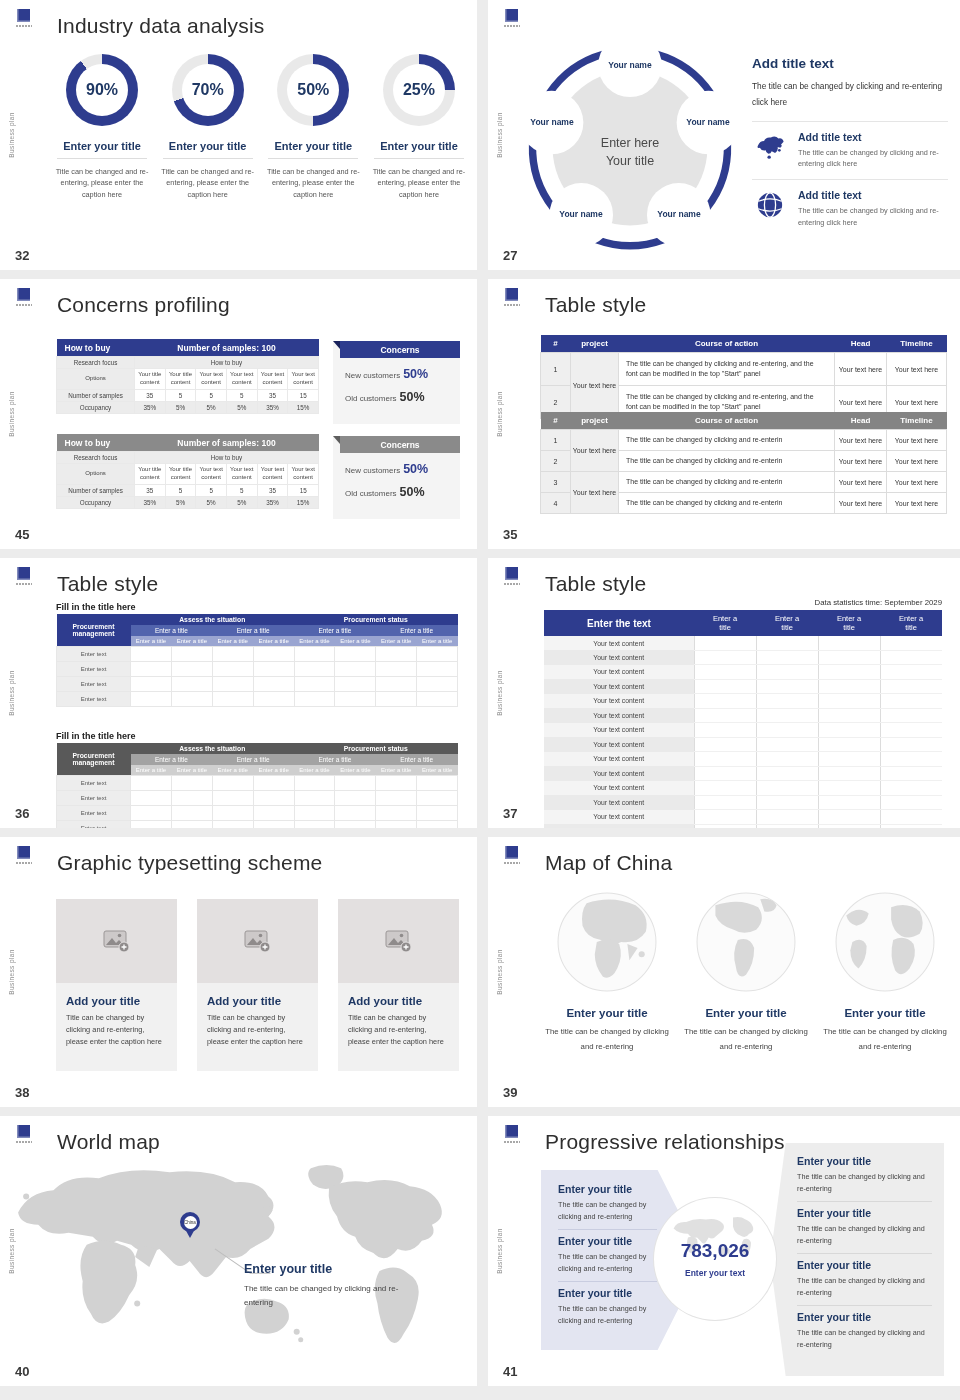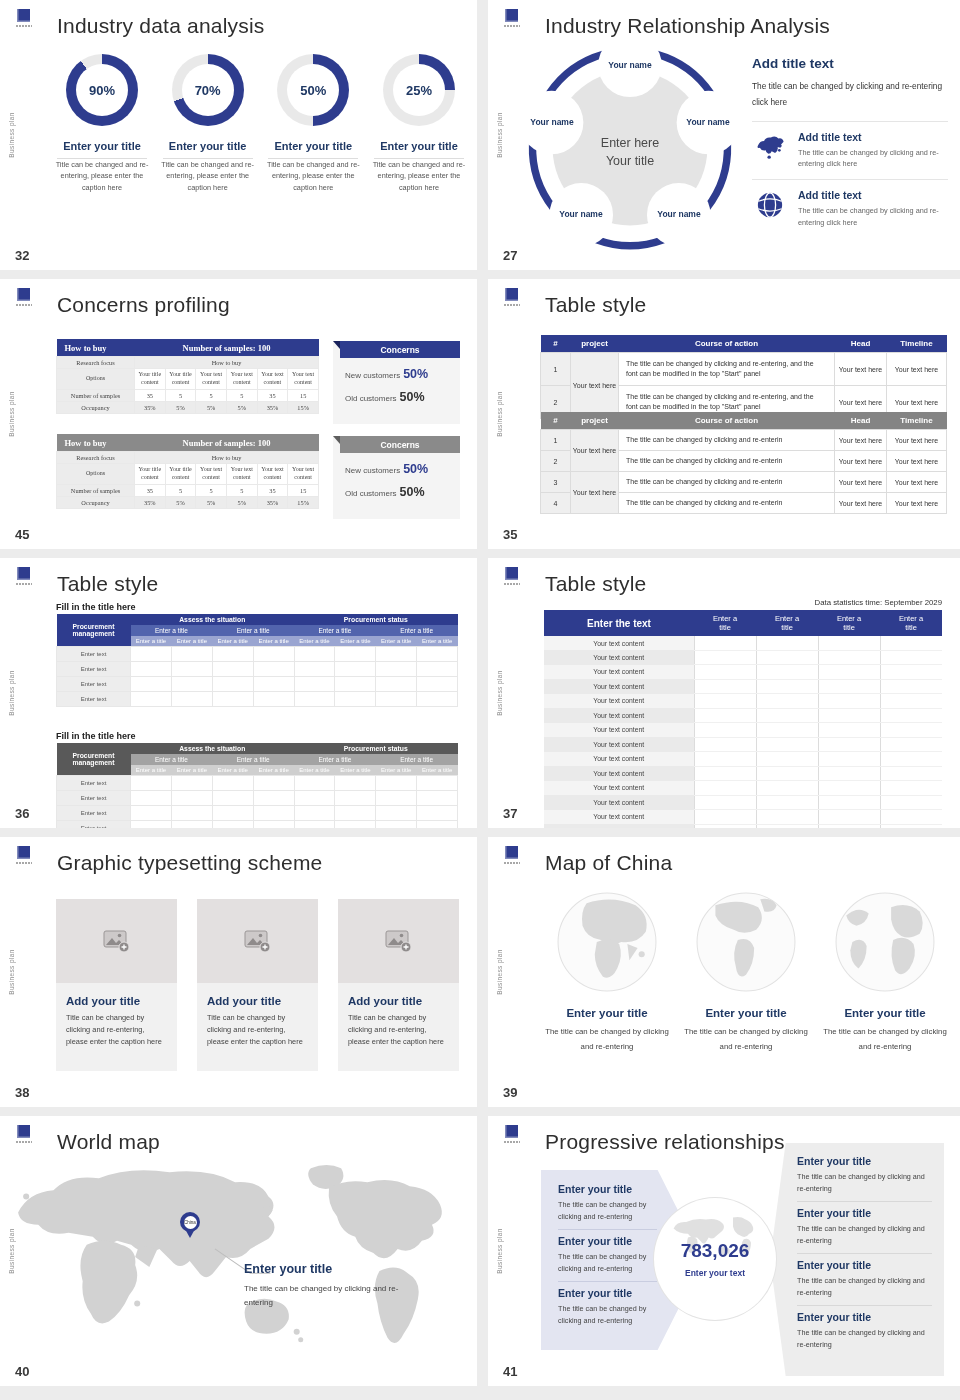--- a/index.html
+++ b/index.html
@@ -12,39 +12,39 @@
   .logo{position:absolute;top:9px;left:17px;width:13px;height:13px;background:#2e3c8e;box-shadow:inset 1.5px -1.5px 0 rgba(255,255,255,.4);}
   .logo-sub{position:absolute;top:25px;left:16px;width:16px;height:2px;background:repeating-linear-gradient(90deg,#a8a8a8 0 2px,transparent 2px 3px);}
   .vlabel{position:absolute;left:11px;top:50%;font-size:6.5px;color:#8f8f8f;white-space:nowrap;letter-spacing:.4px;transform:translate(-50%,-50%) rotate(-90deg);}
   .snum{position:absolute;left:15px;bottom:7px;font-size:13px;font-weight:700;color:#3a3a3a;}
   .stitle{position:absolute;left:57px;top:14px;font-size:21px;color:#2e2e2e;letter-spacing:.2px;}
   
   .s32-row{position:absolute;left:50px;right:6px;top:54px;display:flex;justify-content:space-between;}
   .s32-col{width:104px;display:flex;flex-direction:column;align-items:center;text-align:center;}
   .donut{--p:50;width:72px;height:72px;border-radius:50%;background:conic-gradient(#2e3c8e calc(var(--p)*1%),#e9e9e9 0);position:relative;display:flex;align-items:center;justify-content:center;}
   .donut::before{content:"";position:absolute;inset:10px;border-radius:50%;background:#fff;}
-  .donut-pct{position:relative;font-size:13px;font-weight:700;color:#1f3864;text-align:right;}
+  .donut-pct{position:relative;font-size:16px;font-weight:700;color:#1f3864;text-align:right;}
   .s32-t{margin-top:14px;font-size:11px;font-weight:700;color:#1f3864;padding-bottom:6px;border-bottom:1px solid #ddd;width:90px;}
-  .s32-cap{font-size:7.3px;color:#555;line-height:1.55;width:98px;}
+  .s32-cap{margin-top:7px;font-size:7.3px;color:#555;line-height:1.55;width:98px;}
   
   .s33-g{position:absolute;left:36px;top:42px;width:212px;height:212px;}
   .s33-g svg{width:100%;height:100%;}
   .s33-name{position:absolute;width:46px;text-align:center;font-size:8.5px;font-weight:700;color:#1f3864;line-height:1.25;transform:translate(-50%,-50%);}
   .s33-center{position:absolute;left:106px;top:110px;transform:translate(-50%,-50%);text-align:center;font-size:12.5px;color:#4a4a4a;line-height:1.4;width:120px;}
   .s33-panel{position:absolute;left:264px;top:56px;width:196px;}
   .s33-h{font-size:13.5px;font-weight:700;color:#1f3864;margin:0 0 8px;}
   .s33-p{font-size:8.3px;color:#333;line-height:1.9;margin:0;padding-bottom:10px;border-bottom:1px solid #e5e5e5;}
   .s33-item{display:flex;align-items:flex-start;gap:10px;padding:9px 0;border-bottom:1px solid #e5e5e5;}
   .s33-item:last-child{border-bottom:none;}
   .s33-ih{font-size:10.5px;font-weight:700;color:#1f3864;margin:0 0 4px;}
   .s33-ip{font-size:7.3px;color:#666;line-height:1.6;margin:0;}
   .s33-ico{flex:0 0 36px;display:flex;justify-content:center;padding-top:2px;}
   
   .s34-block{position:absolute;left:56px;width:263px;}
-  .s34-tbl{width:100%;border-collapse:collapse;table-layout:fixed;font-family:Liberation Serif, serif;}
+  .s34-tbl{width:100%;border-collapse:collapse;table-layout:fixed;}
   .s34-tbl th{color:#fff;font-size:8.5px;font-weight:700;padding:3.5px 0;}
   .theme-blue th{background:#2e3c8e;}
   .theme-gray th{background:#8a8a8a;}
   .s34-tbl td{border:1px solid #e9e9e9;font-size:6.3px;color:#444;text-align:center;padding:2px 1px;}
   .s34-lbl{background:#ececec;}
   .rowgray td{background:#ececec;}
   .s34-opt td{font-size:6px;line-height:1.3;}
   .concerns{position:absolute;left:333px;width:127px;height:83px;background:#f4f4f4;}
   .ribbon{margin-left:7px;background:#2e3c8e;color:#fff;text-align:center;font-size:8.5px;font-weight:700;padding:3.5px 0;position:relative;}
   .theme-gray .ribbon{background:#8a8a8a;}
@@ -163,21 +163,20 @@
         <div class="s32-cap">Title can be changed and re-entering, please enter the caption here</div>
       </div>
     </div>
     <div class="snum">32</div>
   </div>
 
   <div class="slide">
     <div class="logo"></div>
     <div class="logo-sub"></div>
     <div class="vlabel">Business plan</div>
-    <div class="stitle">Industry Relationship Analysis</div>
     <div class="s33-g">
       <svg viewBox="0 0 200 200">
         <g fill="none" stroke="#2e3c8e" stroke-width="7" stroke-linecap="round">
           <path d="M125.4 11.6 A92 92 0 0 1 176.3 48.6"></path>
           <path d="M191.9 96.8 A92 92 0 0 1 172.5 156.6"></path>
           <path d="M131.5 186.5 A92 92 0 0 1 68.5 186.5"></path>
           <path d="M27.5 156.6 A92 92 0 0 1 8.1 96.8"></path>
           <path d="M23.7 48.6 A92 92 0 0 1 74.6 11.6"></path>
         </g>
         <circle cx="100" cy="100" r="73" fill="#e4e4e4"></circle>

